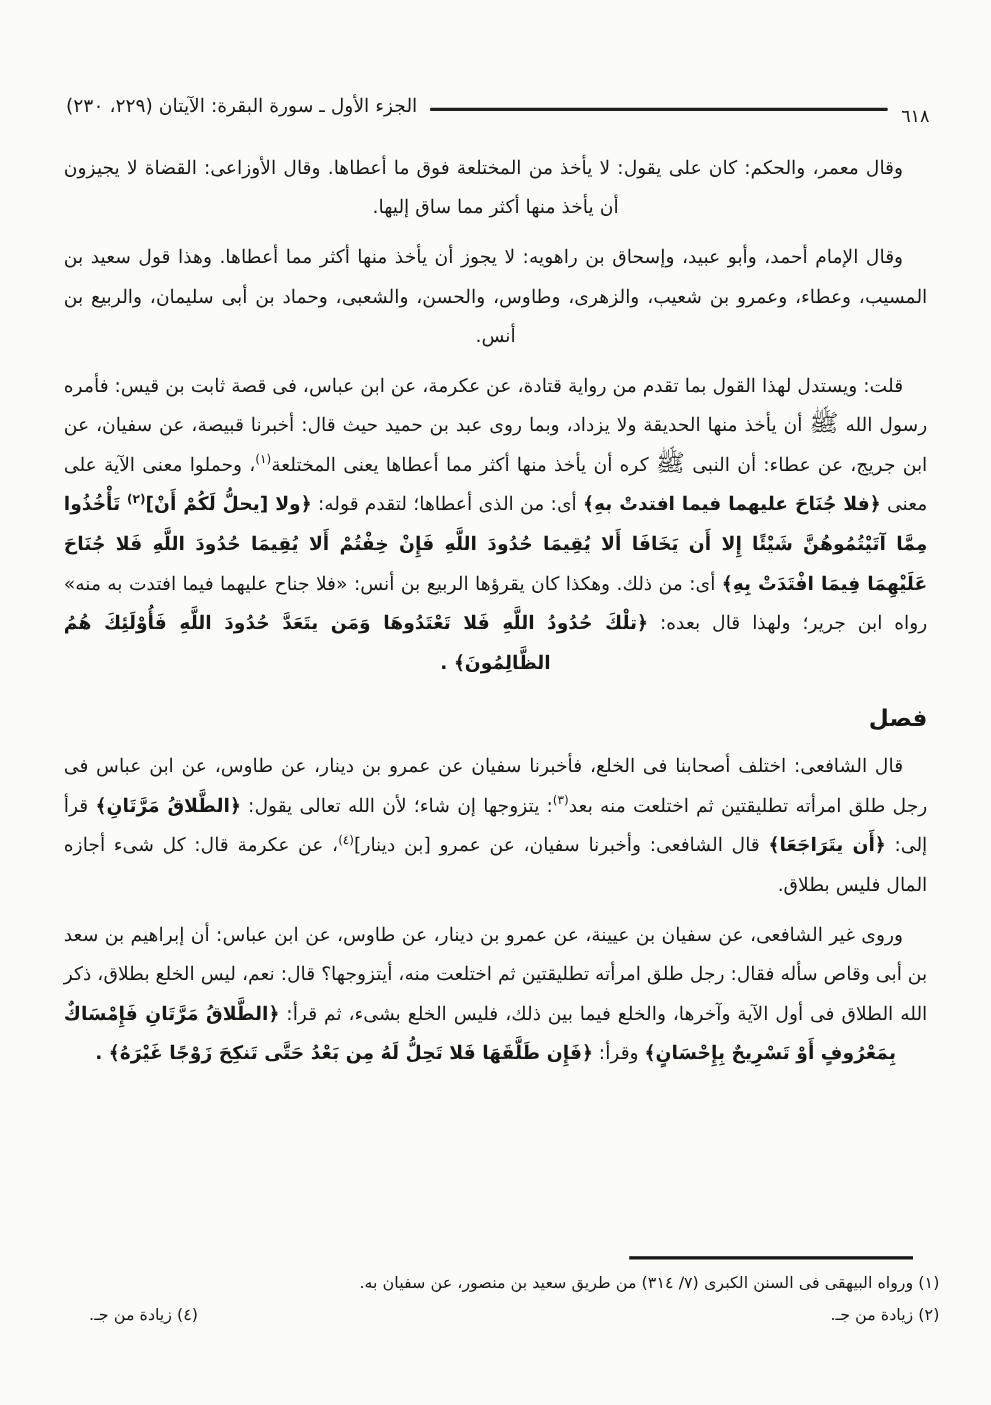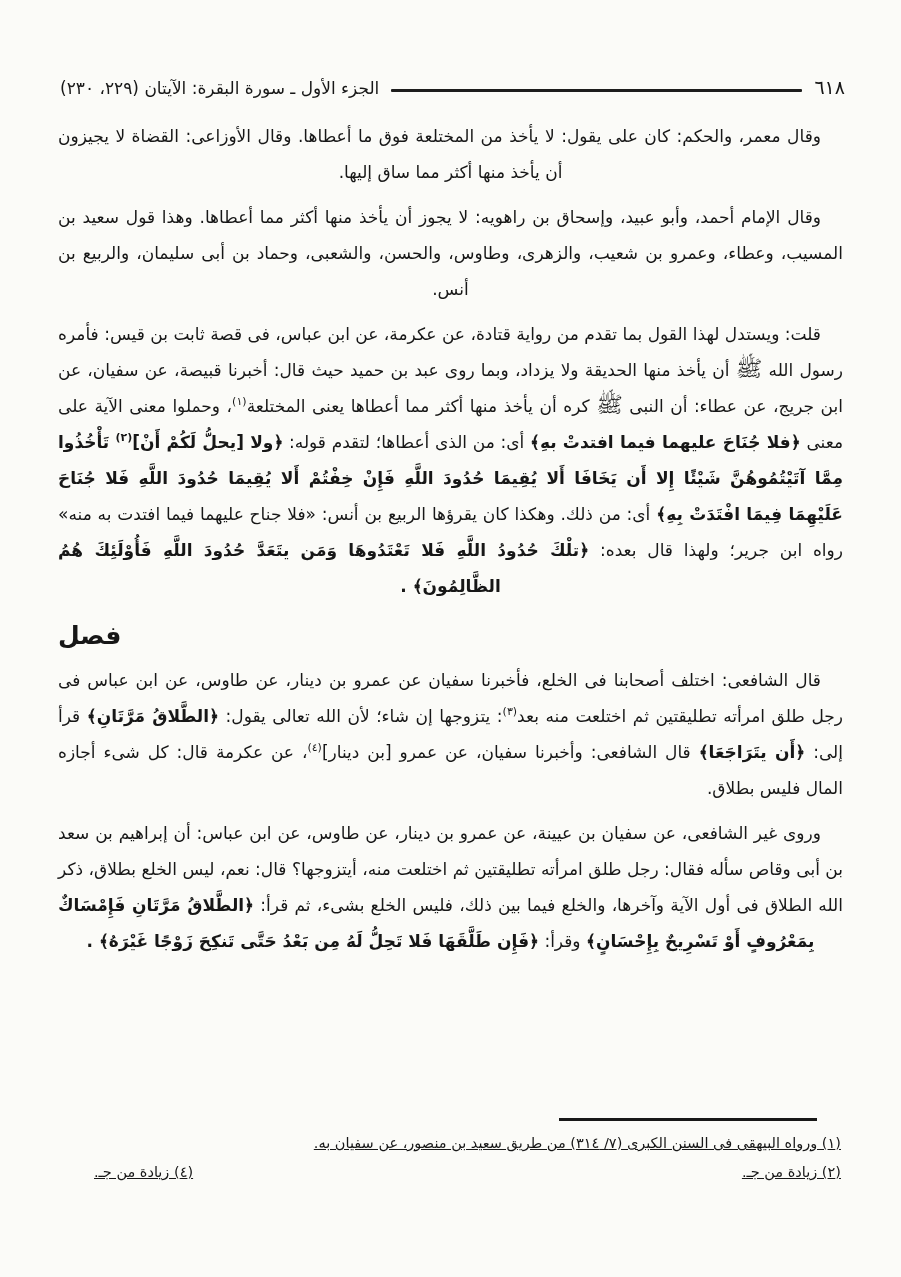--- a/index.html
+++ b/index.html
@@ -24,23 +24,24 @@
     direction:rtl;
   }
   
   .page-header{
     display:flex;
     align-items:center;
     padding:76px 56px 0 60px;
     gap:12px;
   }
   .page-number{
-    font-size:19px;
+    font-size:16px;
     letter-spacing:1px;
     white-space:nowrap;
+    margin-top:20px;
   }
   .header-rule{
     flex:1 1 auto;
     height:3px;
     background:#1d1d1d;
     border-radius:1px;
     margin-top:7px;
   }
   .chapter-title{
     font-size:17px;
@@ -66,37 +67,36 @@
   .seg.sup{
     font-size:11px;
     vertical-align:7px;
     line-height:0;
   }
   .seg.saw{
     font-size:22px;
     line-height:0;
   }
   .section-heading{
-    text-align:left;
-    font-size:25px;
+    text-align:right;
+    font-size:21px;
     font-weight:bold;
     margin:14px 0 8px 0;
     line-height:36px;
     text-indent:0;
   }
   
   .footnotes{
     position:absolute;
-    top:1118px;
+    top:1142px;
     right:0;
     left:0;
-    padding:0 60px;
+    padding:0 47px;
     font-size:14.5px;
     line-height:27px;
-    text-decoration:underline;
   }
   .footnote-separator{
     width:258px;
     height:3px;
     background:#181818;
     margin-left:auto;       
     margin-right:24px;
     margin-bottom:9px;
   }
   .fn-line{

